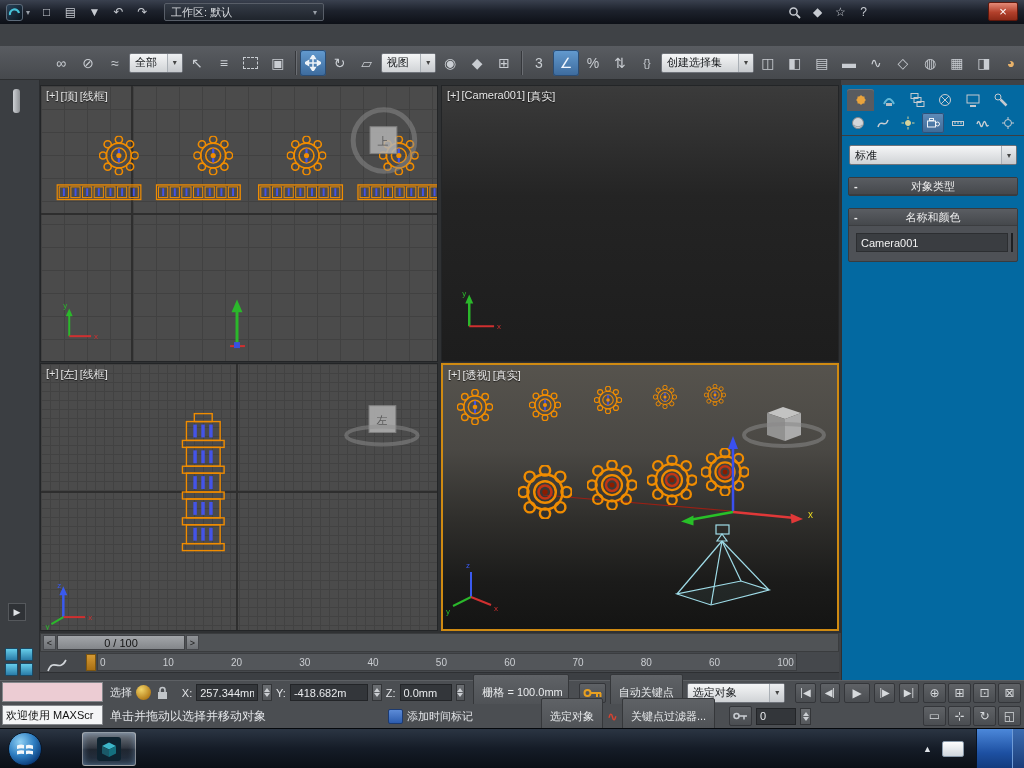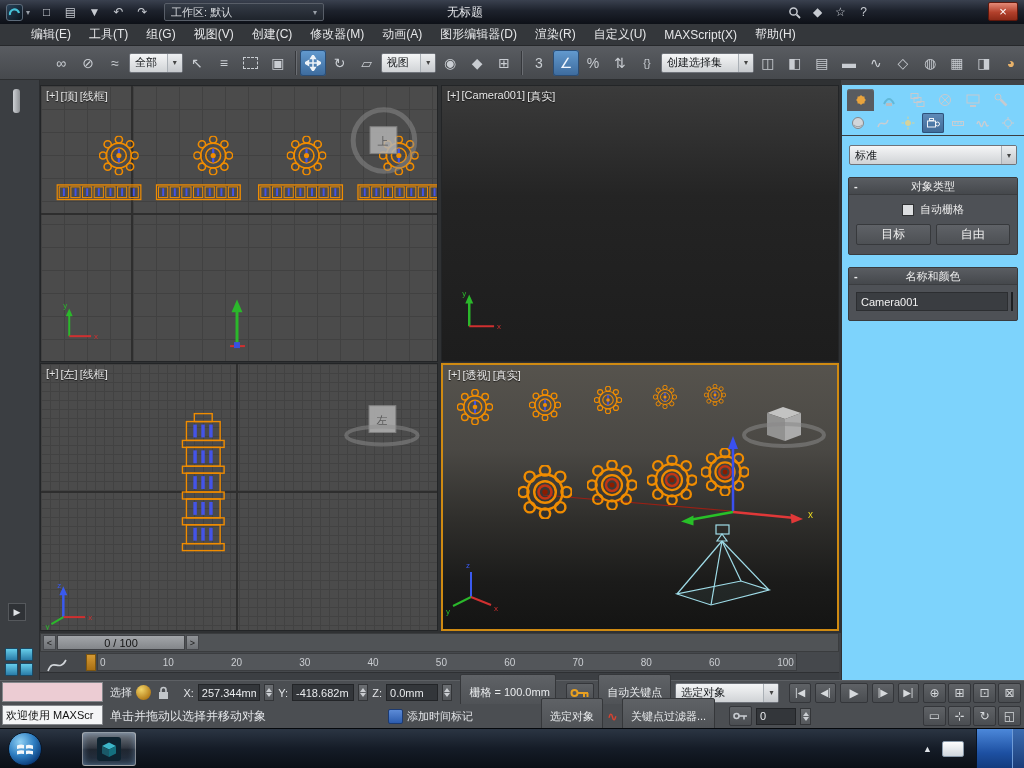--- a/index.html
+++ b/index.html
@@ -58,21 +58,21 @@
 .timeslider{position:absolute;left:40px;top:633px;width:799px;height:19px;background:#505356;border:1px solid #3a3c3e;display:flex;align-items:center;padding-left:2px}
 .ts-btn{width:13px;height:15px;background:linear-gradient(#909397,#6e7175);border:1px solid #45474b;color:#1c1c1c;font-size:9px;display:flex;align-items:center;justify-content:center}
 .ts-handle{width:128px;height:15px;margin:0 1px;background:linear-gradient(#a3a6aa,#83868a);border:1px solid #3f4145;color:#141414;font-size:11px;display:flex;align-items:center;justify-content:center}
 .trackbar{position:absolute;left:40px;top:652px;width:799px;height:28px;background:#45484c}
 .tb-inner{position:absolute;left:57px;width:700px;top:1px;height:18px;background:#53565a;border:1px solid #3b3d40;display:flex;justify-content:space-between;align-items:center;font-size:10px;color:#cbced2;padding:0 2px}
 .tb-strip{position:absolute;left:0;right:0;bottom:0;height:8px;background:#3c3f43;border-top:1px solid #2e3033}
 .tb-marker{position:absolute;left:46px;top:2px;width:10px;height:17px;background:linear-gradient(#d59a34,#a86f14);border:1px solid #7c5510;z-index:4}
 .curveico{position:absolute;left:6px;top:3px;width:22px;height:20px}
 
 
-.cpanel{position:absolute;left:841px;top:85px;width:183px;height:595px;background:#7dd3fc;border-left:1px solid #2e3033}
+.cpanel{position:absolute;left:841px;top:85px;width:183px;height:595px;background:#0369a1;border-left:1px solid #2e3033}
 .cp-tabs{height:26px;display:flex;align-items:flex-end;padding:3px 5px 0;gap:1px}
 .cp-tab{width:27px;height:22px;display:flex;align-items:center;justify-content:center;border-radius:3px 3px 0 0}
 .cp-tab.active{background:#585b60;box-shadow:inset 0 1px 0 #6d7176}
 .cp-sub{height:25px;display:flex;align-items:center;padding:0 5px;gap:2px;border-bottom:1px solid #3c3e41}
 .cp-sub .cp-tab{height:20px;border-radius:2px}
 .cp-sub .cp-tab.activeblue{background:linear-gradient(#5f8cba,#3f6a96);box-shadow:inset 0 0 0 1px #2d517a}
 .cp-dd{margin:9px 7px 0;height:20px}
 .rollout{margin:12px 6px 0;border:1px solid #393b3e;background:#4e5156;border-radius:2px}
 .ro-h{height:17px;background:linear-gradient(#5a5d62,#45484c);display:flex;align-items:center;padding:0 5px;font-size:11px;color:#ededed;border-bottom:1px solid #3b3d40}
 .ro-h .minus{width:12px;font-weight:bold}
@@ -189,49 +189,34 @@
     </div>
     <span class="tb-ico">□</span>
     <span class="tb-ico">▤</span>
     <span class="tb-ico">▼</span>
     <span class="tb-ico">↶</span>
     <span class="tb-ico">↷</span>
     <div class="workspace-dd">
       <span>工作区: 默认</span>
       <span class="caret">▾</span>
     </div>
-    <div class="title-center">无标题</div>
     <div class="infocenter">
       <span class="tb-ico">
         <svg width="13" height="13" viewBox="0 0 13 13">
             <circle cx="5.5" cy="5.5" r="3.6" fill="none" stroke="#c7cbd1" stroke-width="1.5"></circle>
             <line x1="8.5" y1="8.5" x2="12" y2="12" stroke="#c7cbd1" stroke-width="1.8"></line>
           </svg>
       </span>
       <span class="tb-ico">◆</span>
       <span class="tb-ico">☆</span>
       <span class="tb-ico">?</span>
     </div>
     <div class="closebtn">×</div>
   </div>
 
-  <div class="menubar">
-    <span class="mitem">编辑(E)</span>
-    <span class="mitem">工具(T)</span>
-    <span class="mitem">组(G)</span>
-    <span class="mitem">视图(V)</span>
-    <span class="mitem">创建(C)</span>
-    <span class="mitem">修改器(M)</span>
-    <span class="mitem">动画(A)</span>
-    <span class="mitem">图形编辑器(D)</span>
-    <span class="mitem">渲染(R)</span>
-    <span class="mitem">自定义(U)</span>
-    <span class="mitem">MAXScript(X)</span>
-    <span class="mitem">帮助(H)</span>
-  </div>
 
   <div class="toolbar">
     <span class="tbtn">∞</span>
     <span class="tbtn">⊘</span>
     <span class="tbtn">≈</span>
     <div class="dd" style="width:62px">
       <span>全部</span>
       <span class="dd-a">▾</span>
     </div>
     <span class="tbtn">↖</span>
@@ -553,30 +538,20 @@
     </div>
     <div class="dd cp-dd">
       <span>标准</span>
       <span class="dd-a">▾</span>
     </div>
     <div class="rollout">
       <div class="ro-h">
         <span class="minus">-</span>
         <span class="ro-title">对象类型</span>
       </div>
-      <div class="ro-body">
-        <div class="chkrow">
-          <span class="chk"></span>
-          <span>自动栅格</span>
-        </div>
-        <div class="btnrow">
-          <span class="cp-btn">目标</span>
-          <span class="cp-btn">自由</span>
-        </div>
-      </div>
     </div>
     <div class="rollout">
       <div class="ro-h">
         <span class="minus">-</span>
         <span class="ro-title">名称和颜色</span>
       </div>
       <div class="ro-body">
         <div class="namerow">
           <input class="cp-input" value="Camera001" style="">
           <span class="swatch"></span>
@@ -626,21 +601,21 @@
           <path d="M4 6 V4 a2.5 2.5 0 0 1 5 0 V6" fill="none" stroke="#c2c6ca" stroke-width="1.6"></path>
         </svg>
     </span>
     <span class="slabel" style="margin-left:8px">X:</span>
     <input class="sfield" style="width: 62px;" value="257.344mm">
     <span class="spin">
         <i class="up"></i>
         <i class="dn"></i>
       </span>
     <span class="slabel">Y:</span>
-    <input class="sfield" style="width: 62px;" value="-418.682m">
+    <input class="sfield" style="width: 78px;" value="-418.682m">
     <span class="spin">
         <i class="up"></i>
         <i class="dn"></i>
       </span>
     <span class="slabel">Z:</span>
     <input class="sfield" style="width: 52px;" value="0.0mm">
     <span class="spin">
         <i class="up"></i>
         <i class="dn"></i>
       </span>

